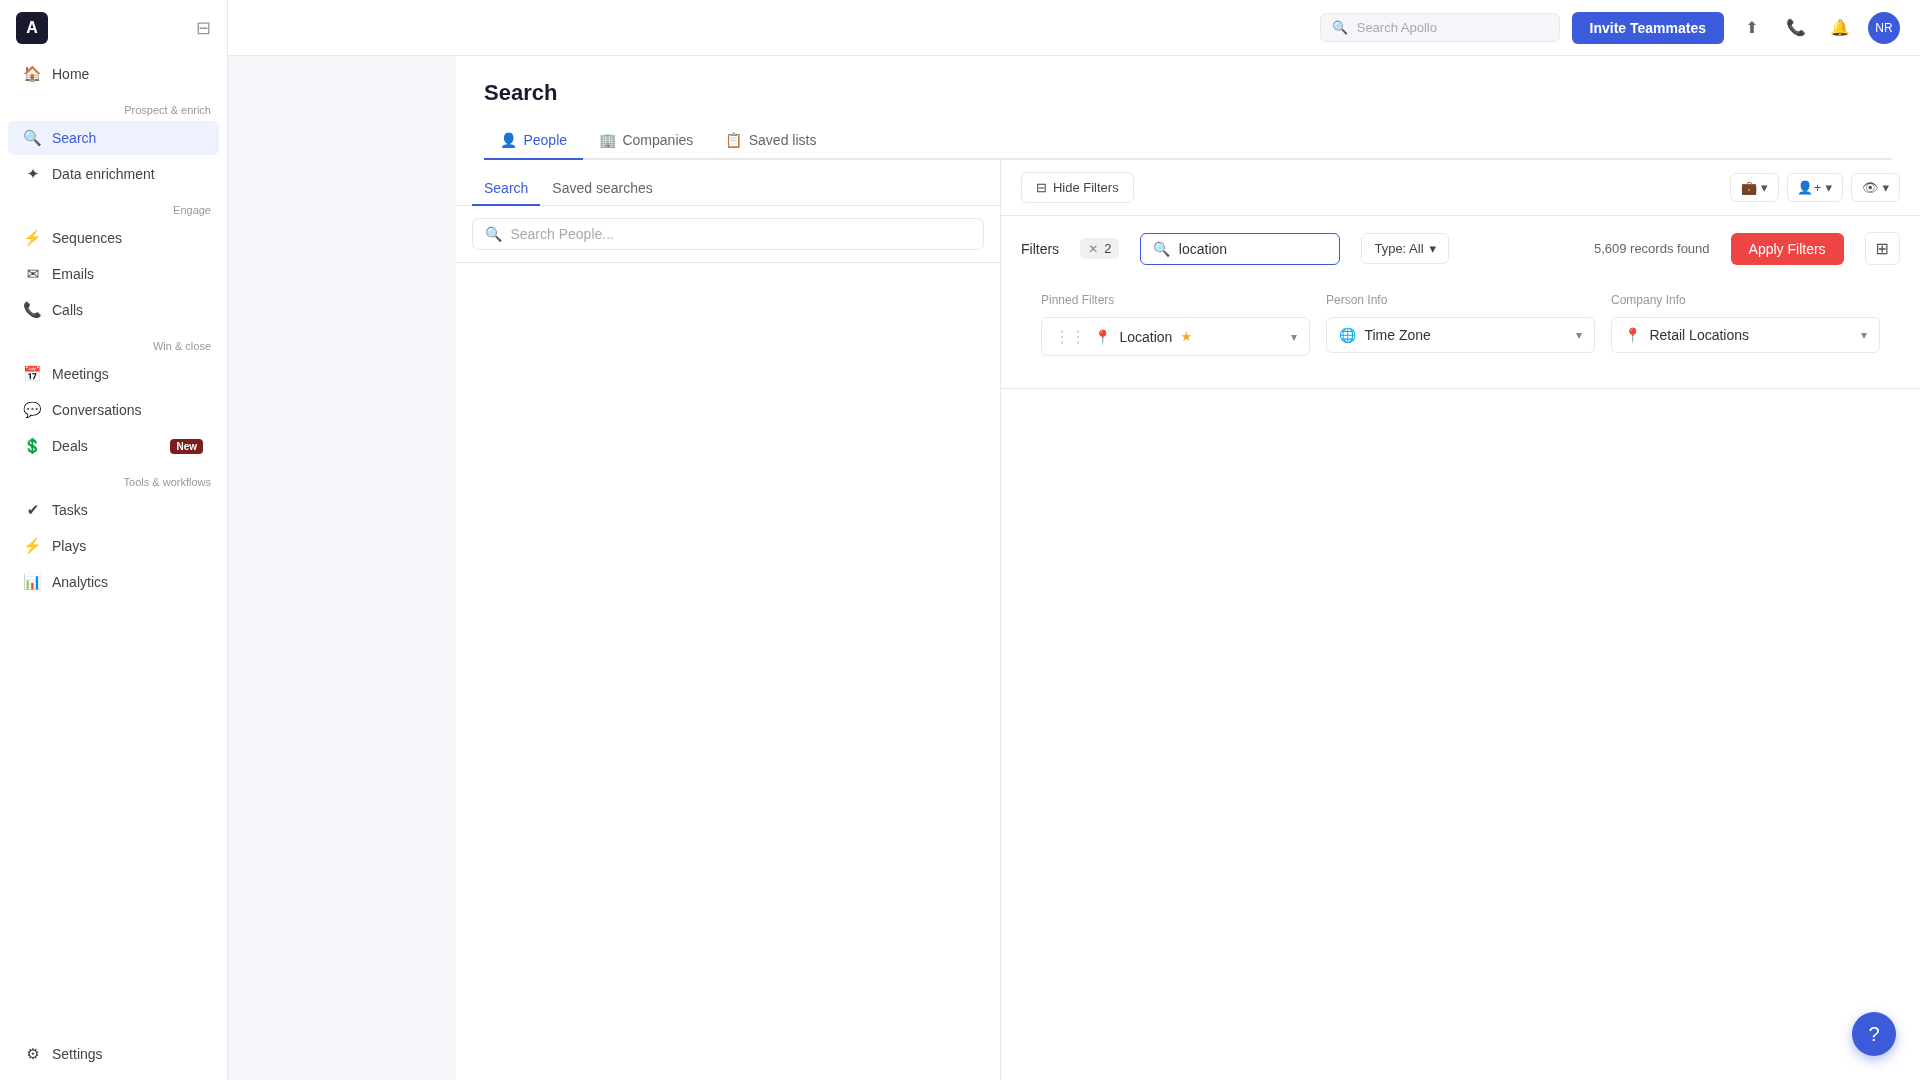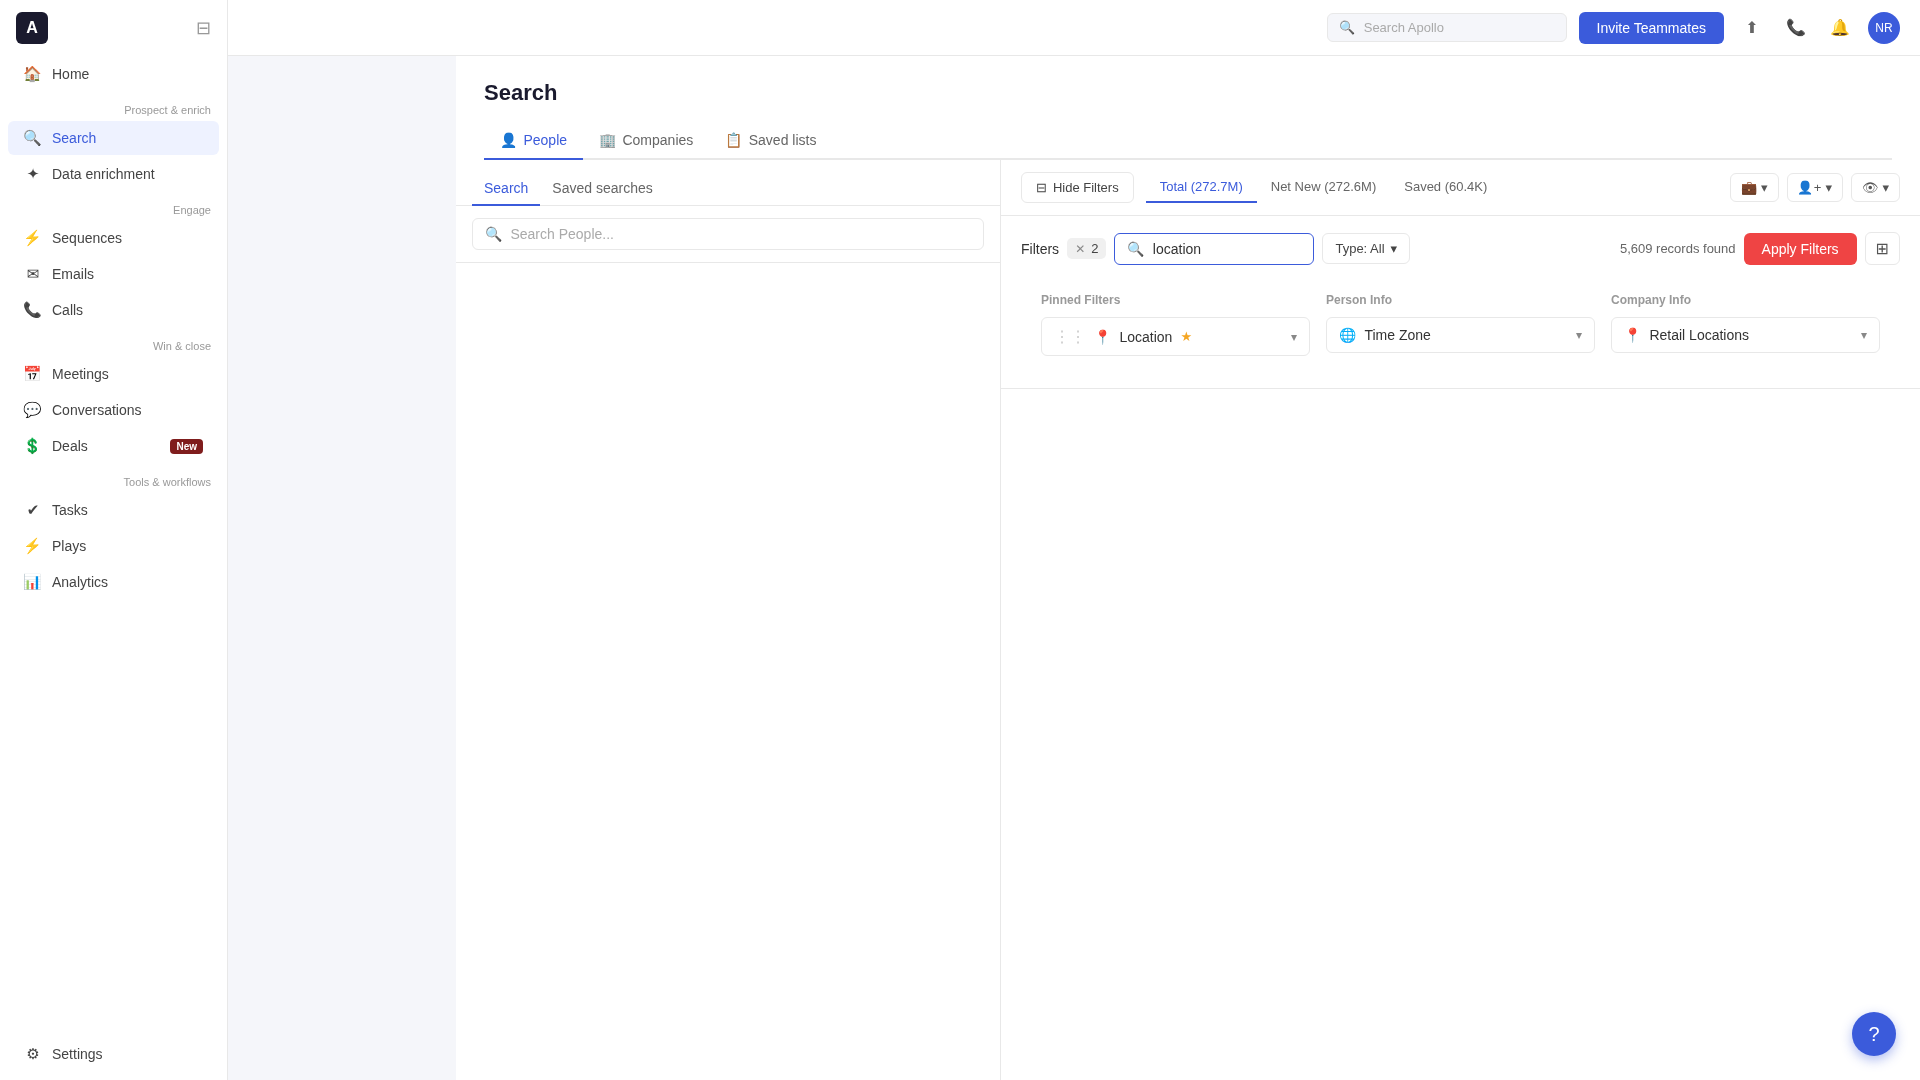--- a/index.html
+++ b/index.html
@@ -107,21 +107,21 @@
       cursor: text;
     }
     .search-apollo-input span { font-size: 13px; color: #aaa; }
     .invite-btn {
       background: #3b5bdb;
       color: #fff;
       border: none;
       border-radius: 6px;
       padding: 8px 18px;
       font-size: 14px;
-      font-weight: 400;
+      font-weight: 700;
       cursor: pointer;
       white-space: nowrap;
     }
     .topbar-icon {
       width: 32px;
       height: 32px;
       display: flex;
       align-items: center;
       justify-content: center;
       color: #666;
@@ -282,21 +282,21 @@
     }
 
     
     .filter-panel {
       padding: 16px 20px;
       border-bottom: 1px solid #e8e8e8;
     }
     .filter-row {
       display: flex;
       align-items: center;
-      gap: 8px;
+      gap: 21px;
       margin-bottom: 12px;
     }
     .filter-label {
       font-size: 14px;
       font-weight: 500;
       color: #333;
     }
     .filter-count-badge {
       display: flex;
       align-items: center;
@@ -366,21 +366,21 @@
       display: flex;
       gap: 16px;
       padding: 16px 20px;
     }
     .filter-category {
       flex: 1;
     }
     .category-label {
       font-size: 12px;
       color: #999;
-      font-weight: 700;
+      font-weight: 400;
       margin-bottom: 10px;
       text-transform: none;
     }
     .filter-dropdown {
       display: flex;
       align-items: center;
       gap: 8px;
       border: 1px solid #e8e8e8;
       border-radius: 6px;
       padding: 9px 12px;
@@ -537,31 +537,20 @@
       </div>
     </div>
 
     <div class="right-panel">
 
       <div class="right-toolbar">
         <button class="hide-filters-btn">
           <span>⊟</span>
           <span>Hide Filters</span>
         </button>
-        <div class="view-tabs">
-          <div class="view-tab active">
-            <span>Total (272.7M)</span>
-          </div>
-          <div class="view-tab">
-            <span>Net New (272.6M)</span>
-          </div>
-          <div class="view-tab">
-            <span>Saved (60.4K)</span>
-          </div>
-        </div>
         <div class="toolbar-actions">
           <div class="icon-btn">
             <span>💼</span>
             <span>▾</span>
           </div>
           <div class="icon-btn">
             <span>👤+</span>
             <span>▾</span>
           </div>
           <div class="icon-btn">

